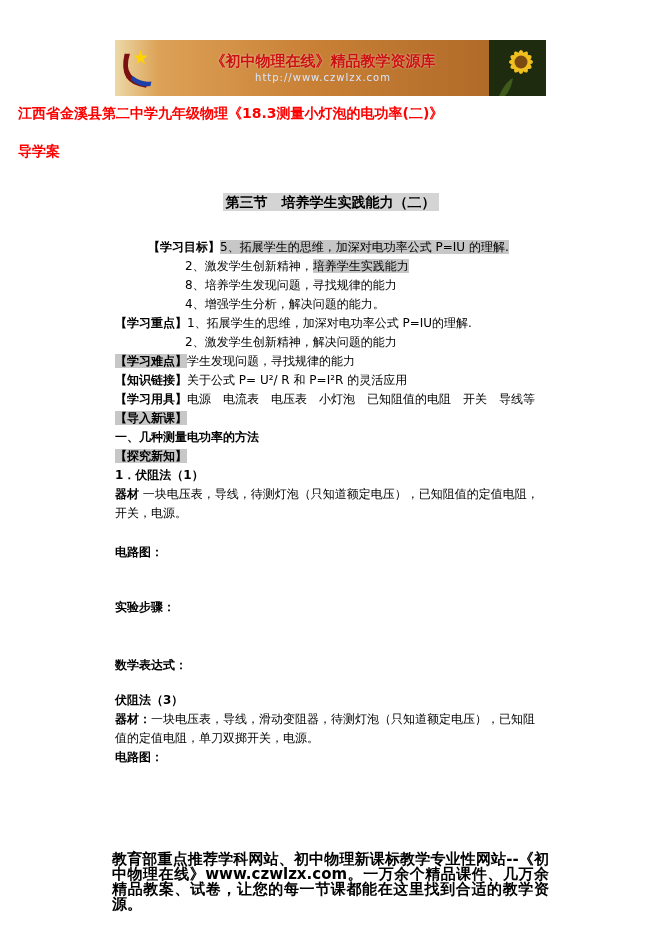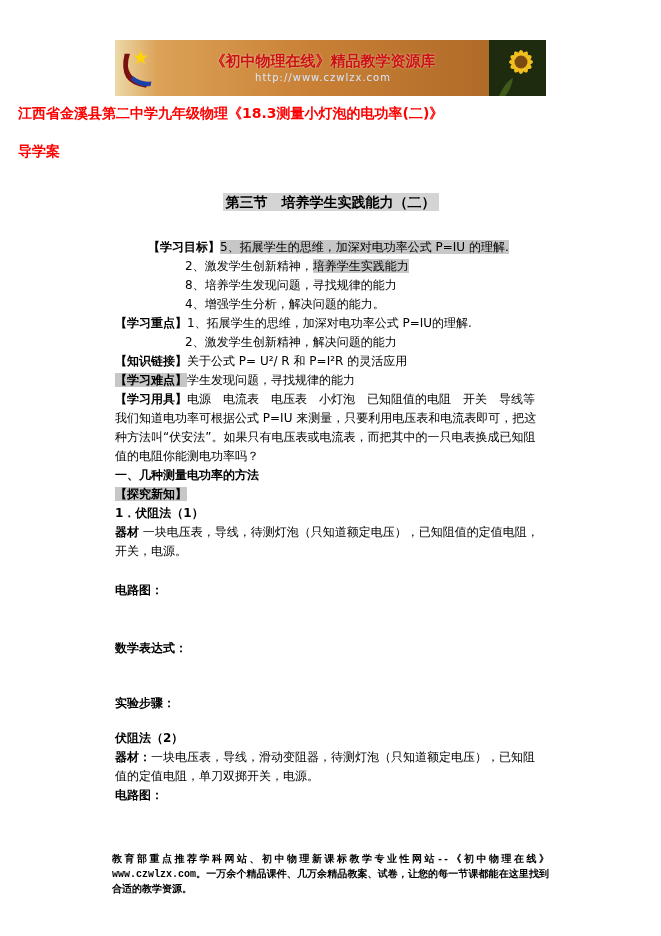--- a/index.html
+++ b/index.html
@@ -43,21 +43,21 @@
   .hl { background:#c7c7c7; }
   .hl-light { background:#d4d4d4; padding:1px 3px; }
   .mt20 { margin-top:20px; }
   .mt36 { margin-top:36px; }
   .mt39 { margin-top:39px; }
   .mt16 { margin-top:16px; }
 
   
   .footer {
     position:absolute; left:112px; top:852px; width:437px;
-    font-size:10px; font-weight:bold; line-height:15px; text-align:justify;font-family:Liberation Mono, monospace;
+    font-size:15px; font-weight:bold; line-height:15px; text-align:justify;
   }
 </style>
 </head>
 <body>
 
 <div class="page">
 
   <div class="banner">
     <div class="logo-wrap">
       <svg width="34" height="40" viewBox="0 0 38 44">
@@ -99,39 +99,39 @@
     <div class="heading"><span class="hl-light">第三节　培养学生实践能力（二）</span></div>
 
     <div class="line goals-first"><span class="b">【学习目标】</span><span class="hl">5、拓展学生的思维，加深对电功率公式 P=IU 的理解.</span></div>
     <div class="line indent"><span>2、激发学生创新精神，</span><span class="hl">培养学生实践能力</span></div>
     <div class="line indent">8、培养学生发现问题，寻找规律的能力</div>
     <div class="line indent">4、增强学生分析，解决问题的能力。</div>
 
     <div class="line"><span class="b">【学习重点】</span><span>1、拓展学生的思维，加深对电功率公式 P=IU的理解.</span></div>
     <div class="line indent">2、激发学生创新精神，解决问题的能力</div>
 
+    <div class="line"><span class="b hl">【学习难点】</span><span>学生发现问题，寻找规律的能力</span></div>
+
     <div class="line"><span class="b">【知识链接】</span><span>关于公式 P= U²/ R 和 P=I²R 的灵活应用</span></div>
-
-    <div class="line"><span class="b hl">【学习难点】</span><span>学生发现问题，寻找规律的能力</span></div>
 
     <div class="line"><span class="b">【学习用具】</span><span>电源　电流表　电压表　小灯泡　已知阻值的电阻　开关　导线等</span></div>
 
-    <div>我们知道电功率可根据公式 P=IU 来测量，只要利用电压表和电流表即可，把这种方法叫“伏安法”。如果只有电压表或电流表，而把其中的一只电表换成已知阻值的电阻你能测电功率吗？</div>
+    <div class="line"><span class="b hl">【导入新课】</span></div>
 
     <div class="line b">一、几种测量电功率的方法</div>
 
     <div class="line"><span class="b hl">【探究新知】</span></div>
     <div class="line b">1．伏阻法（1）</div>
     <div><span class="b">器材</span><span> 一块电压表，导线，待测灯泡（只知道额定电压），已知阻值的定值电阻，开关，电源。</span></div>
 
     <div class="line b mt20">电路图：</div>
+    <div class="line b mt36">实验步骤：</div>
     <div class="line b mt39">数学表达式：</div>
-    <div class="line b mt36">实验步骤：</div>
 
-    <div class="line b mt16">伏阻法（2）</div>
+    <div class="line b mt16">伏阻法（3）</div>
     <div><span class="b">器材：</span><span>一块电压表，导线，滑动变阻器，待测灯泡（只知道额定电压），已知阻值的定值电阻，单刀双掷开关，电源。</span></div>
     <div class="line b">电路图：</div>
 
   </div>
 
   <div class="footer">教育部重点推荐学科网站、初中物理新课标教学专业性网站--《初中物理在线》www.czwlzx.com。一万余个精品课件、几万余精品教案、试卷，让您的每一节课都能在这里找到合适的教学资源。</div>
 
 </div>
 
 </body></html>

